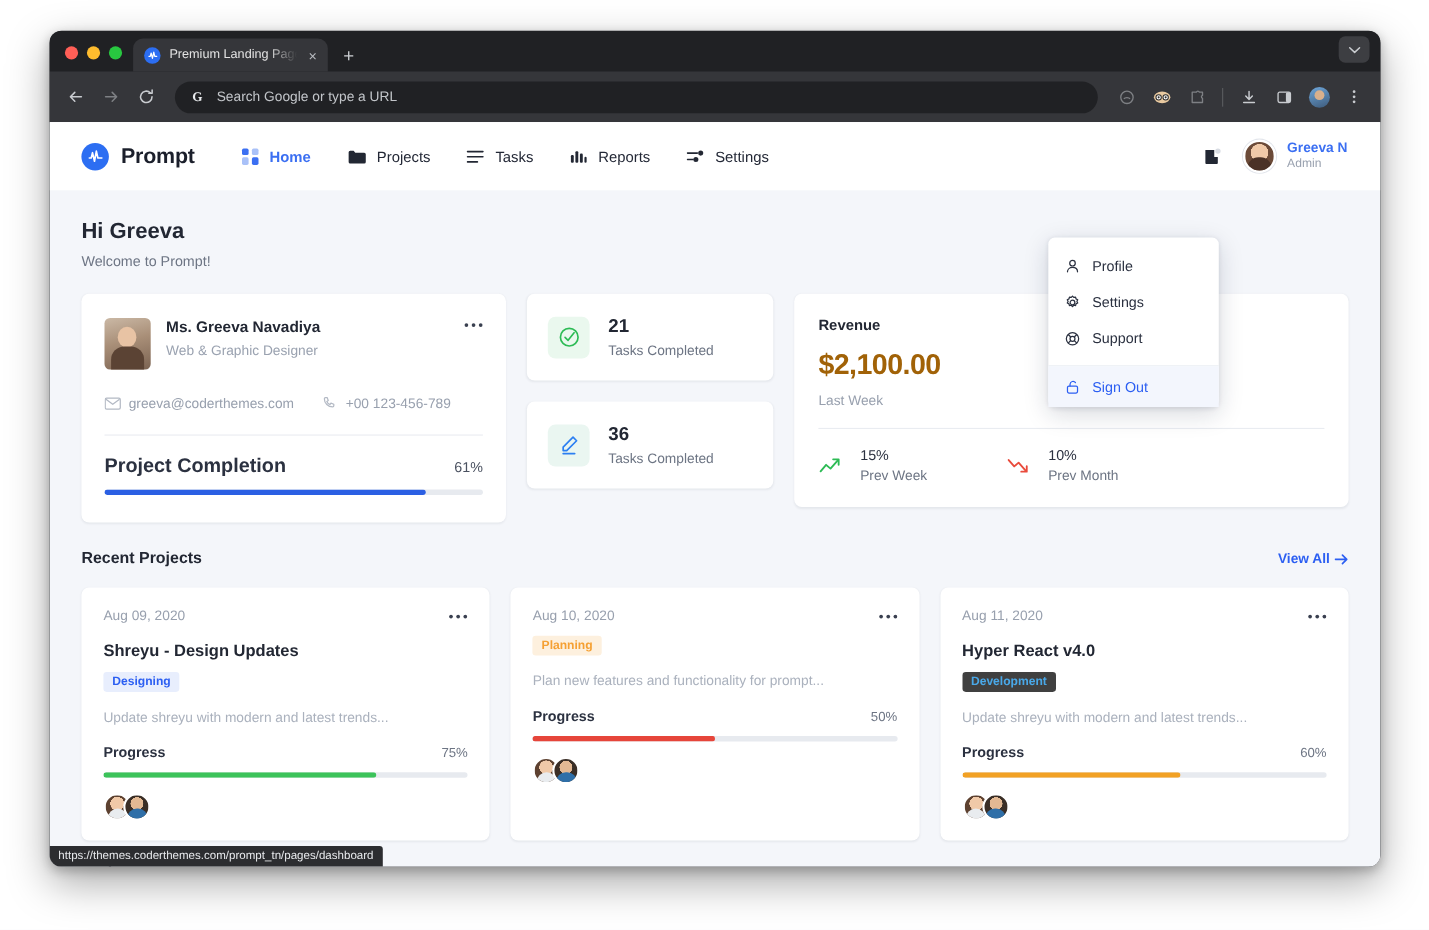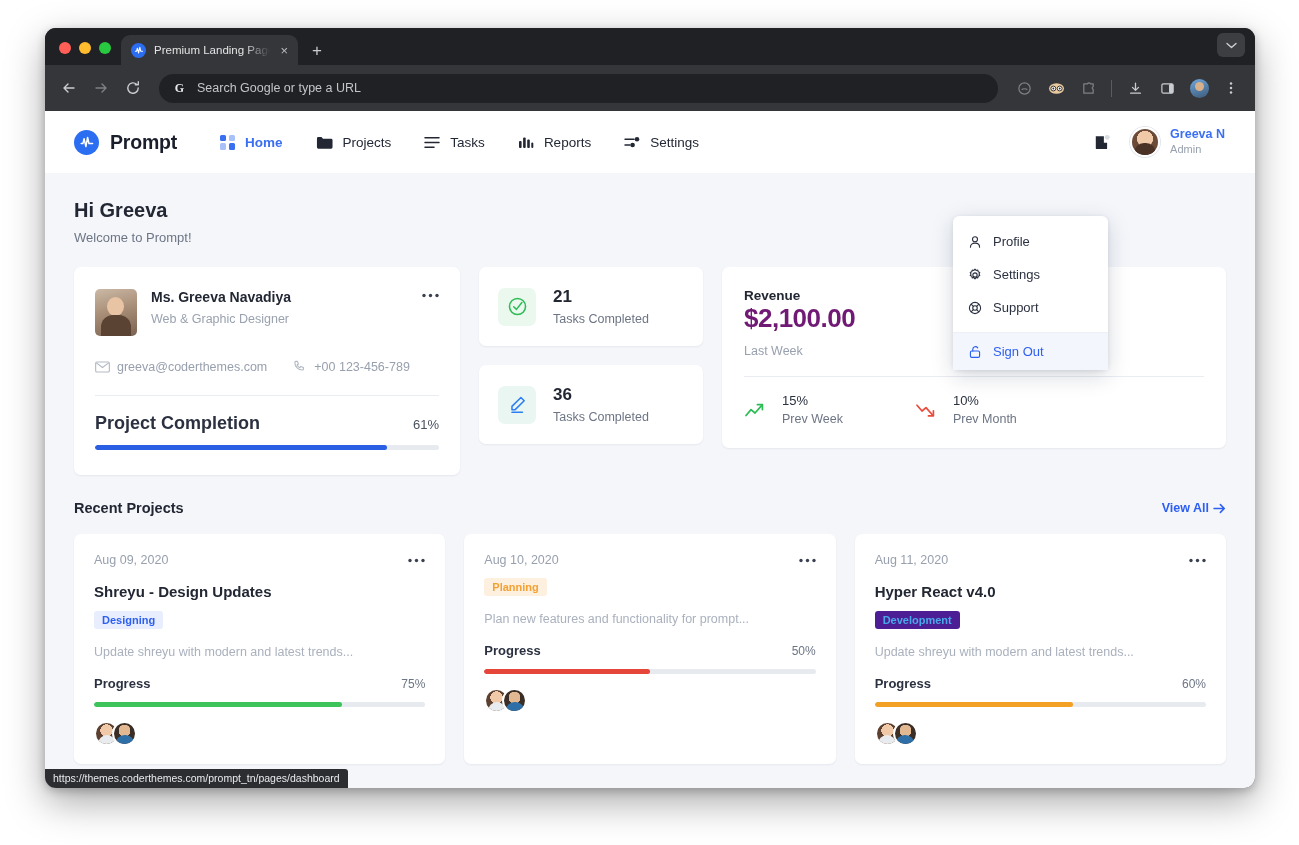--- a/index.html
+++ b/index.html
@@ -180,21 +180,21 @@
   .stat-ico {
     width: 38px; height: 38px; border-radius: 7px; flex: 0 0 38px;
     display: flex; align-items: center; justify-content: center;
   }
   .stat-num { font-size: 17px; font-weight: bold; color: #222733; }
   .stat-lbl { font-size: 12.5px; color: #6d7584; margin-top: 5px; }
 
   
   .rev-card { flex: 1; padding: 21px 22px 22px; }
   .rev-title { font-size: 13.5px; font-weight: bold; color: #222733; }
-  .rev-amount { font-size: 26px; font-weight: bold; color: #701a75; letter-spacing: -.5px; }
+  .rev-amount { font-size: 26px; font-weight: bold; color: #a16207; margin-top: 13px; letter-spacing: -.5px; }
   .rev-sub { font-size: 12.5px; color: #98a0ae; margin-top: 10px; }
   .rev-divider { height: 1px; background: #e9ecf1; margin: 18px 0 0; }
   .rev-stats { display: flex; gap: 72px; margin-top: 16px; }
   .rev-stat { display: flex; align-items: center; gap: 12px; }
   .rev-pct { font-size: 13px; color: #2b3140; }
   .rev-cap { font-size: 12.5px; color: #6d7584; margin-top: 4px; }
 
   
   .sec-head { display: flex; align-items: center; margin-top: 25px; }
   .sec-title { font-size: 14.5px; font-weight: bold; color: #222733; }
@@ -616,21 +616,21 @@
               <span class="proj-date">Aug 11, 2020</span>
               <span class="dots-btn" style="padding-top:0">
                 <svg width="17" height="5" viewBox="0 0 17 5">
                     <circle cx="2" cy="2.5" r="1.7" fill="#3a4050"></circle>
                     <circle cx="8.5" cy="2.5" r="1.7" fill="#3a4050"></circle>
                     <circle cx="15" cy="2.5" r="1.7" fill="#3a4050"></circle>
                   </svg>
               </span>
             </div>
             <div class="proj-title">Hyper React v4.0</div>
-            <div><span class="badge" id="pb2" style="color: rgb(73, 168, 232); background: #4c1d95;">Development</span></div>
+            <div><span class="badge" id="pb2" style="color: rgb(73, 168, 232); background: #404040;">Development</span></div>
             <div class="proj-desc">Update shreyu with modern and latest trends...</div>
             <div class="proj-prog-head">
               <span class="proj-prog-lbl">Progress</span>
               <span class="proj-prog-val">60%</span>
             </div>
             <div class="bar">
                 <i id="pp2" style="width: 60%; background: rgb(242, 161, 36);"></i>
               </div>
             <div class="team">
               <span class="tav f"></span>

